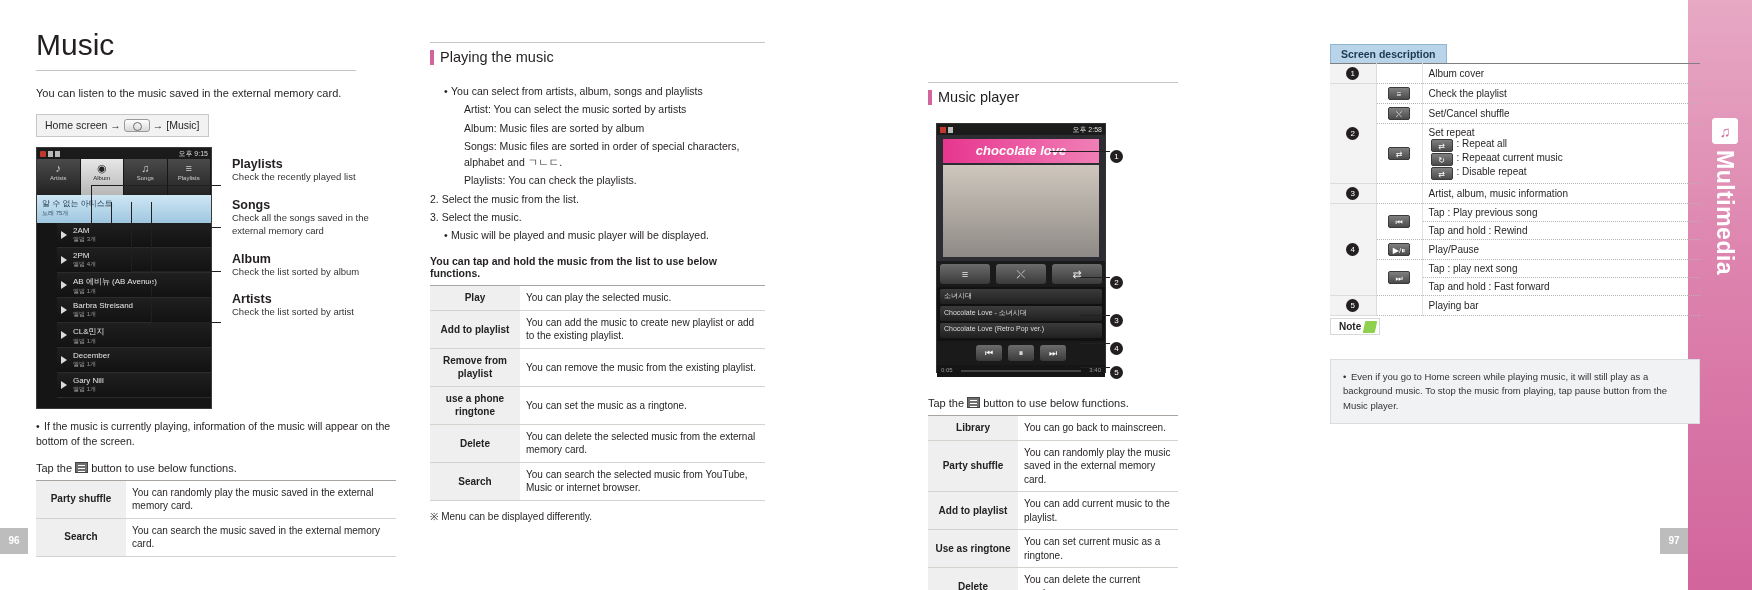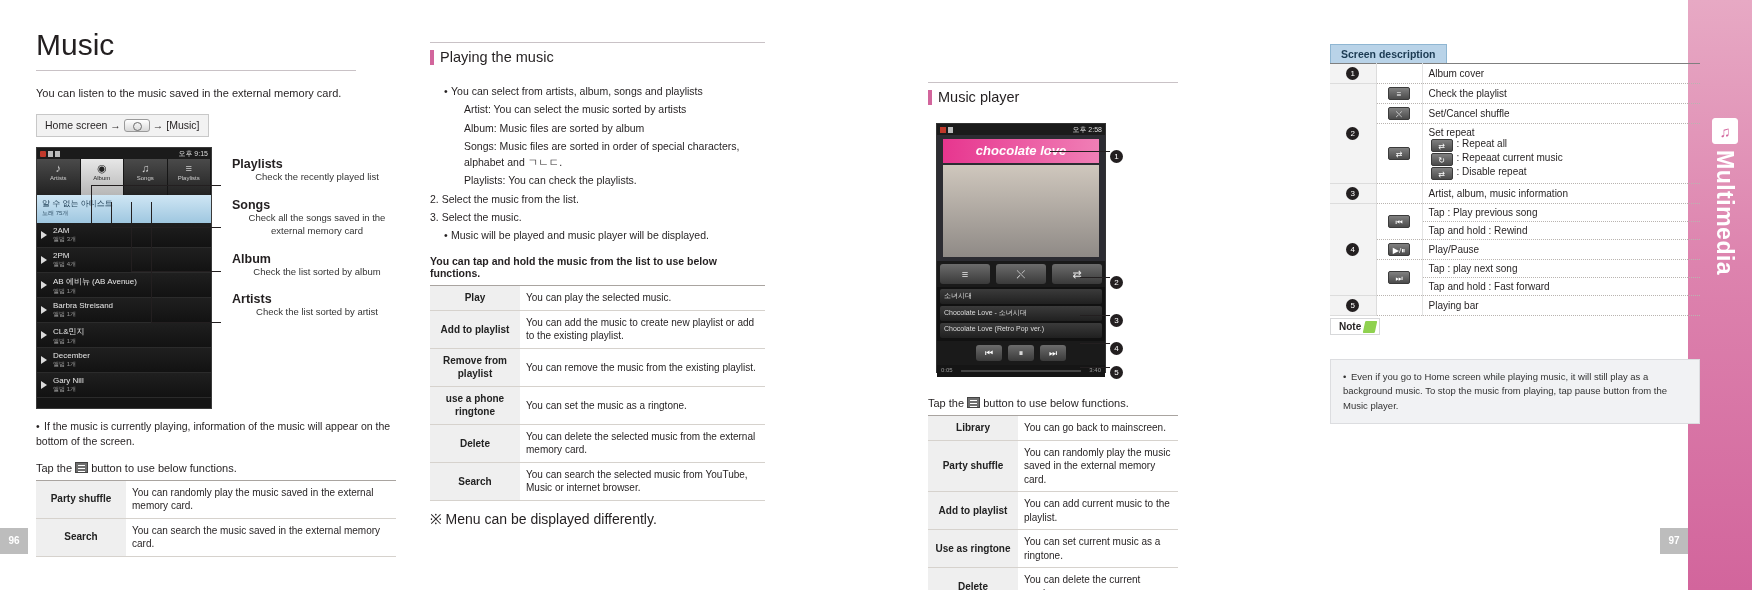--- a/index.html
+++ b/index.html
@@ -95,33 +95,34 @@
   .ps-tab.active { background:linear-gradient(to bottom,#e7e7e7,#b7b7b7); color:#222; }
   .ps-tab .gl { display:block; font-size:11px; line-height:13px; }
   .ps-head {
     height:28px; background:linear-gradient(to bottom,#cfe6f4,#9fc7e0);
     color:#1c3b52; font-size:8px; padding:3px 5px;
   }
   .ps-row {
     height:25px; border-bottom:1px solid #2b2b2b; color:#e7e7e7;
     padding:3px 5px 0 16px; position:relative;
     background:linear-gradient(to bottom,#1f1f1f,#121212);
+    margin-left:20px;
   }
   .ps-row .rt { font-size:8px; }
   .ps-row .rs { font-size:6px; color:#9a9a9a; }
   .ps-row .play {
     position:absolute; left:4px; top:8px;
     width:0;height:0;border-left:6px solid #dcdcdc;border-top:4px solid transparent;border-bottom:4px solid transparent;
   }
 
   
   .callouts { position:absolute; left:196px; top:10px; width:170px; }
   .co { margin-bottom:14px; }
   .co .ct { font-size:12.5px; font-weight:bold; }
-  .co .cd { font-size:9.5px; line-height:1.35; color:#333;text-align:center; }
+  .co .cd { font-size:9.5px; line-height:1.35; color:#333; }
   .leader { position:absolute; background:#231f20; }
 
   .bullet-note { font-size:10.5px; line-height:1.45; margin:10px 0 12px 0; }
   .bullet-note .b { display:inline-block; width:8px; }
 
   .tapline { font-size:11px; margin:0 0 6px 0; }
   .inline-icon {
     display:inline-block; width:13px;height:11px; vertical-align:-1px;
     background:#6f6f6f; border:1px solid #444;
     position:relative;
@@ -154,21 +155,21 @@
   .sec-rule { border-bottom:1px solid #c9c2c6; margin-bottom:12px; }
 
   ol.steps { margin:0; padding:0 0 0 0; list-style:none; font-size:10.5px; line-height:1.55; }
   ol.steps > li { margin-bottom:2px; }
   .sub { padding-left:14px; }
   .sub .b { display:inline-block; width:7px; }
   .indent { padding-left:20px; display:block; }
 
   .lead-bold { font-size:10.5px; font-weight:bold; margin:12px 0 6px 0; }
 
-  .note-star { font-size:14px; margin-top:8px; }
+  .note-star { font-size:10px; margin-top:8px; }
 
   
   .player-shot {
     position:relative; width:170px; height:250px; background:#0d0d0d; border:1px solid #333;
     margin-left:0;
   }
   .pl-status { height:11px; background:#1b1b1b; display:flex; align-items:center; padding:0 3px; gap:2px; color:#ddd; font-size:7px;}
   .pl-status .time { margin-left:auto; }
   .pl-art { height:126px; background:#2c2c32; position:relative; overflow:hidden; }
   .pl-art .band {

